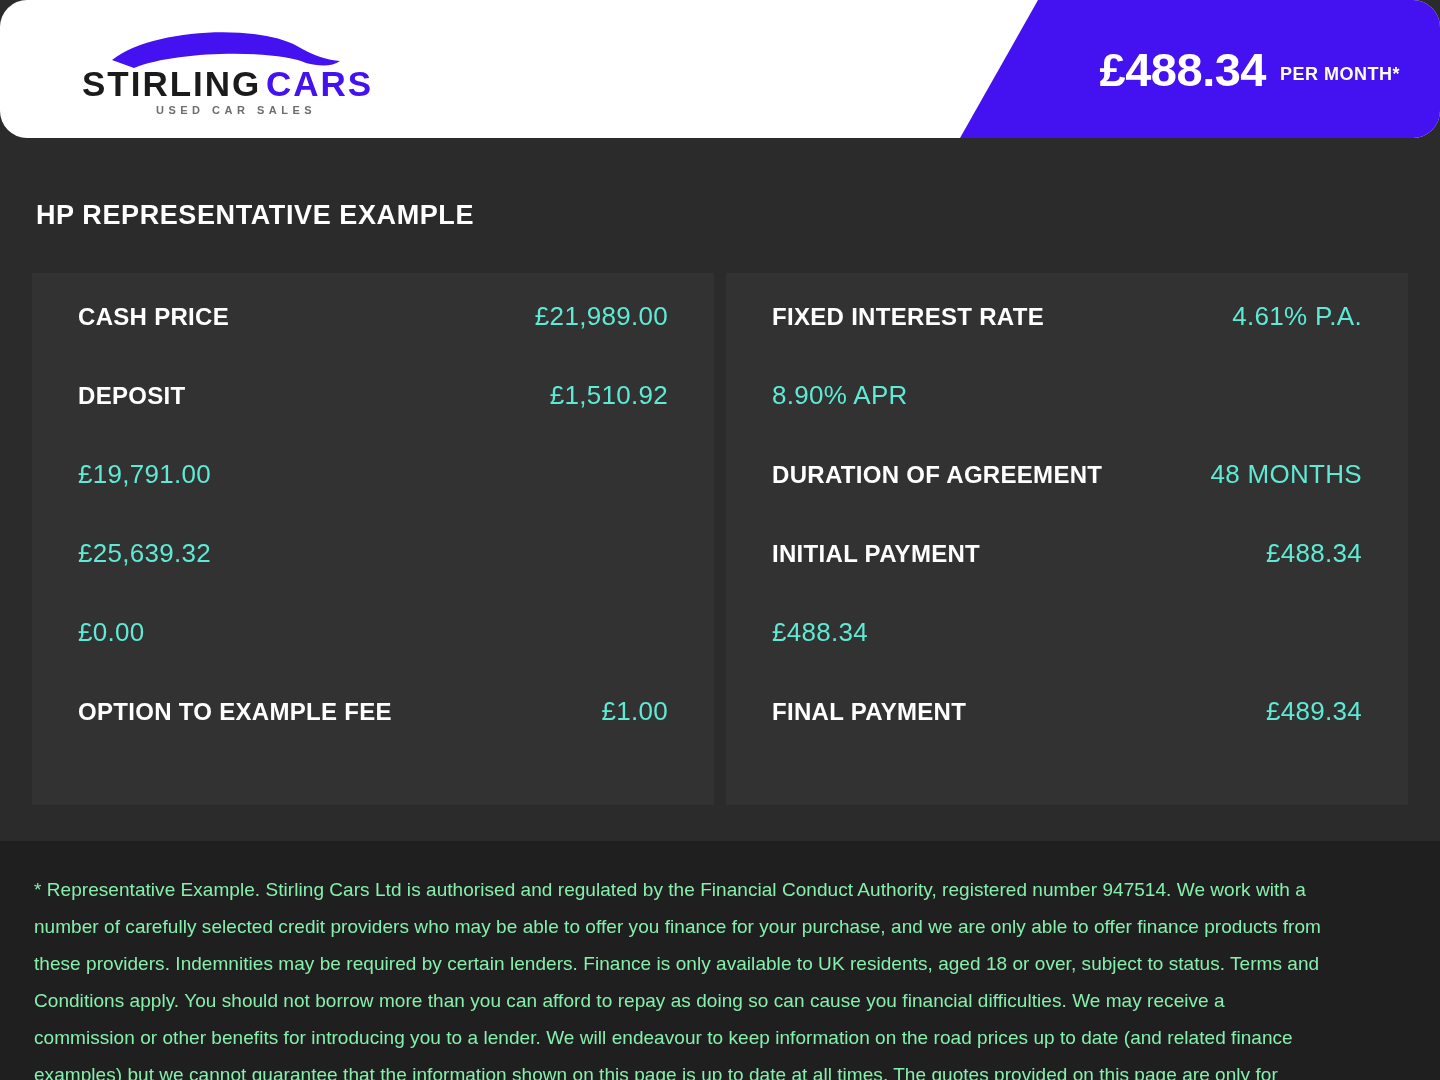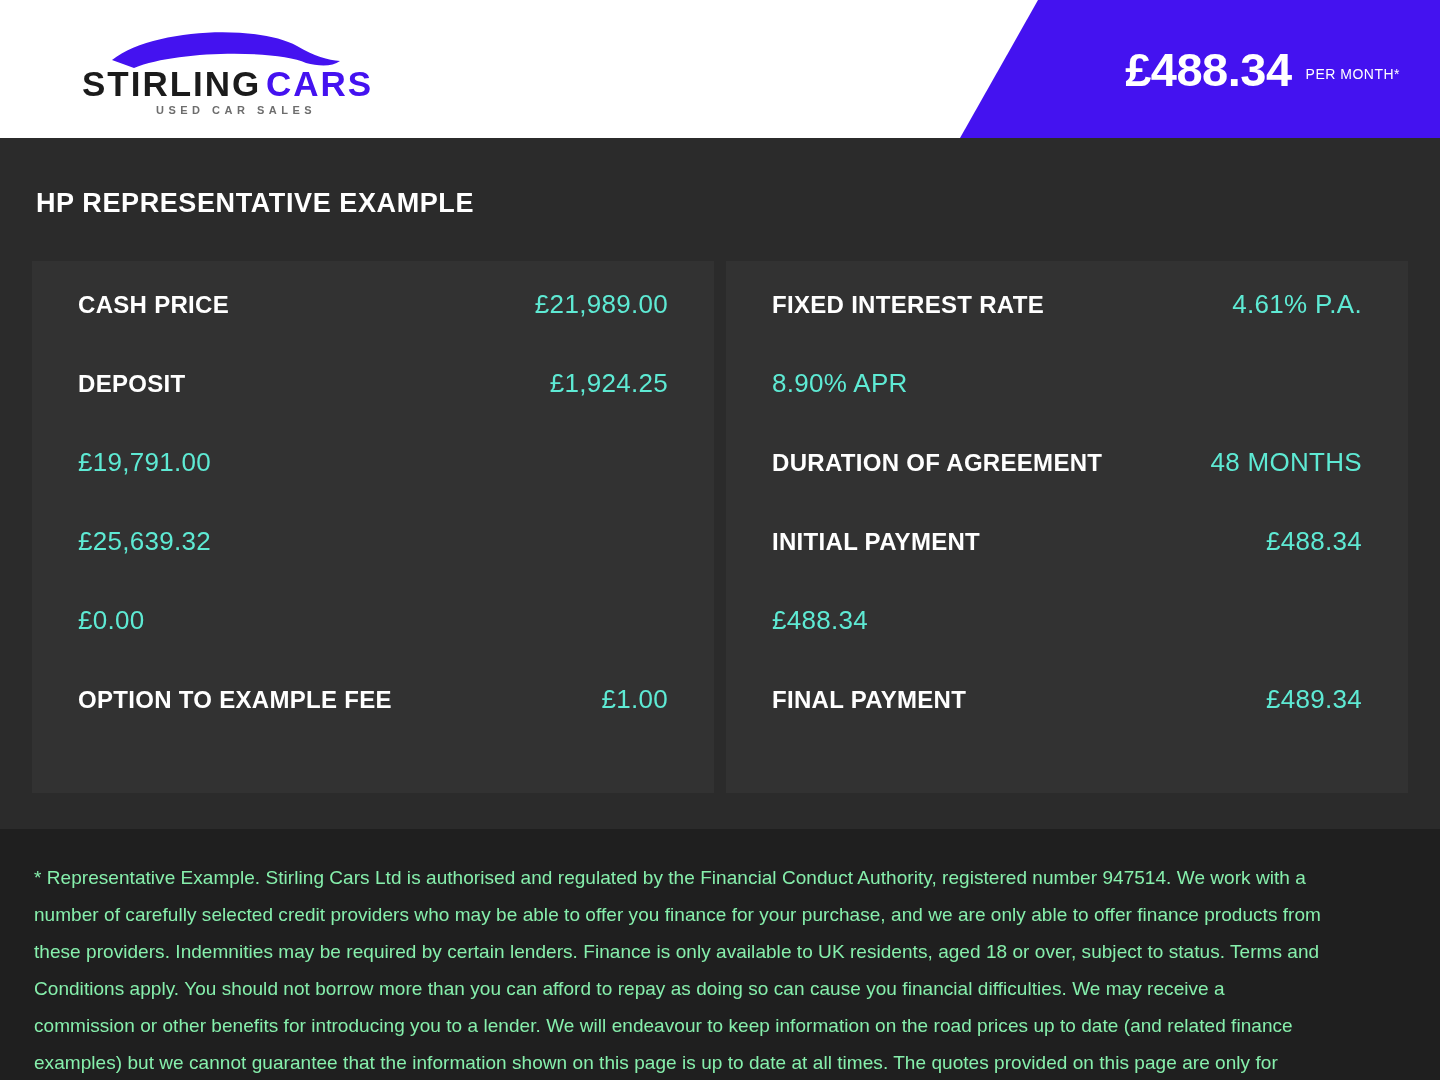--- a/index.html
+++ b/index.html
@@ -11,20 +11,21 @@
     overflow: hidden;
   }
 
   
   .header {
     position: relative;
     width: 1440px;
     height: 138px;
     background: #ffffff;
     overflow: hidden;
+    border-radius: 27px;
   }
   .header-purple {
     position: absolute;
     top: 0;
     right: 0;
     width: 480px;
     height: 138px;
     background: #4412f0;
     clip-path: polygon(78px 0, 480px 0, 480px 138px, 0 138px);
   }
@@ -38,42 +39,41 @@
     gap: 14px;
     color: #ffffff;
   }
   .price-main {
     font-size: 47px;
     font-weight: bold;
     letter-spacing: -0.5px;
     line-height: 1;
   }
   .price-sub {
-    font-size: 14px;
-    font-weight: normal;
+    font-size: 18px;
+    font-weight: bold;
     letter-spacing: 0.5px;
     padding-top: 10px;
   }
 
   
   .logo {
     position: absolute;
     left: 82px;
     top: 20px;
     width: 330px;
     height: 100px;
   }
   .logo svg { display: block; }
 
   
   .main {
     width: 1440px;
     background: #2b2b2b;
-    padding: 20px 32px 0 32px;
-    margin-top: 8px;
+    padding: 40px 32px 0 32px;
   }
   .section-title {
     color: #ffffff;
     font-size: 27px;
     font-weight: bold;
     letter-spacing: 0.6px;
     margin: 22px 0 0 4px;
   }
 
   .panels {
@@ -148,21 +148,21 @@
   <h1 class="section-title">HP REPRESENTATIVE EXAMPLE</h1>
 
   <div class="panels">
     <div class="panel">
       <div class="row">
         <span class="row-label">CASH PRICE</span>
         <span class="row-value">£21,989.00</span>
       </div>
       <div class="row">
         <span class="row-label">DEPOSIT</span>
-        <span class="row-value">£1,924.25</span>
+        <span class="row-value">£1,510.92</span>
       </div>
       <div class="row">
         <span class="row-value">£19,791.00</span>
       </div>
       <div class="row">
         <span class="row-value">£25,639.32</span>
       </div>
       <div class="row">
         <span class="row-value">£0.00</span>
       </div>

